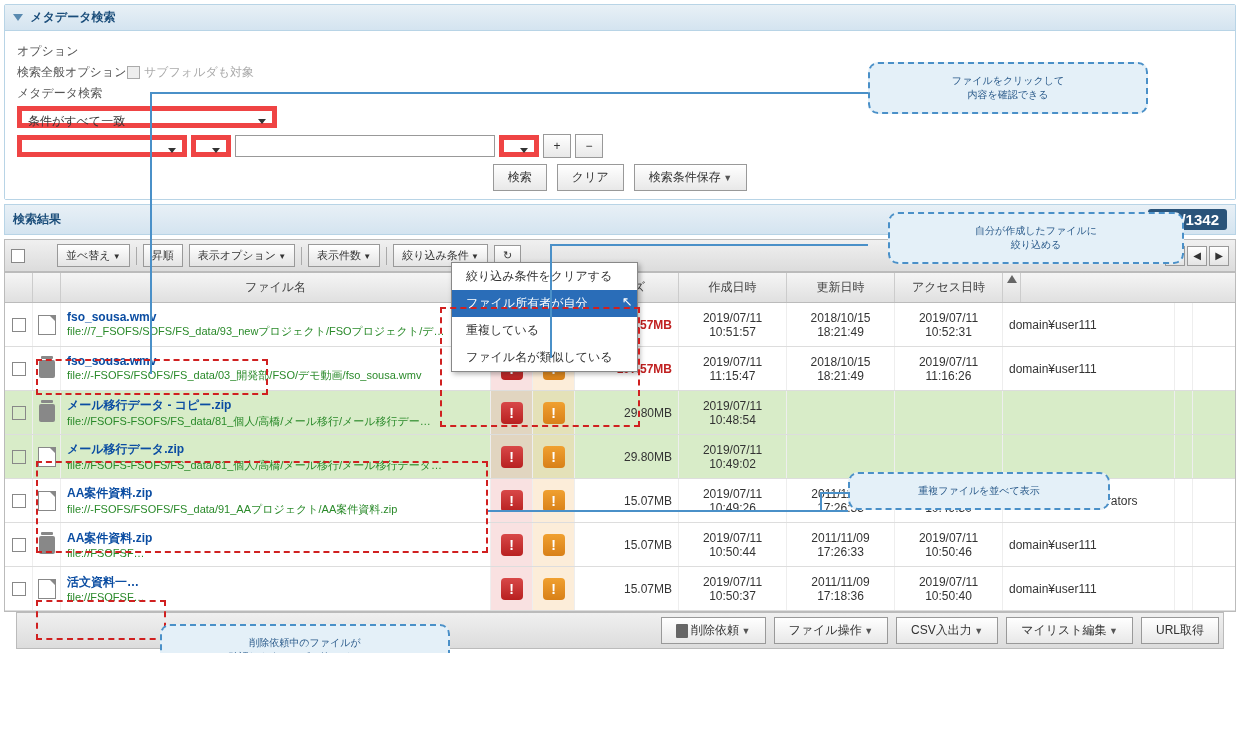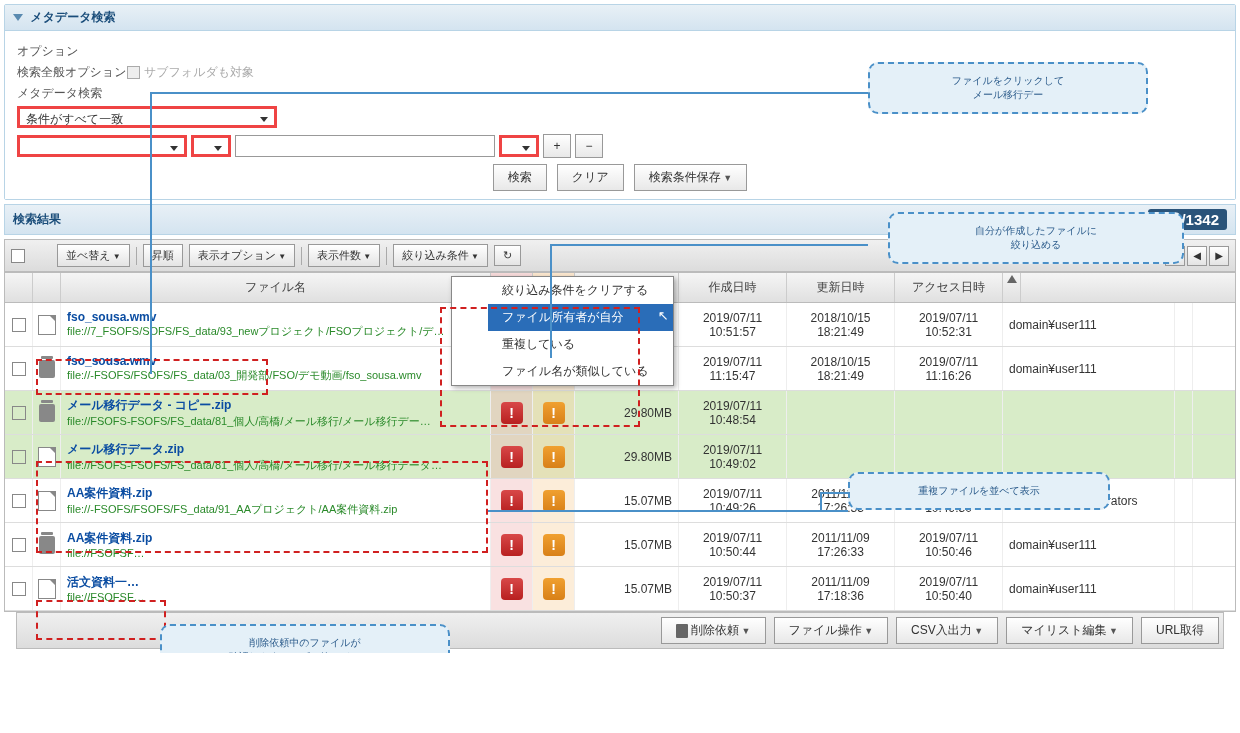--- a/index.html
+++ b/index.html
@@ -3,41 +3,41 @@
 <meta charset="utf-8">
 <style>
 * { box-sizing: border-box; margin: 0; padding: 0; }
 body { font-family: "Meiryo", "MS PGothic", sans-serif; font-size: 12px; background: #fff; color: #333; width: 1240px; }
 .panel { border: 1px solid #b8d4e6; margin: 4px; border-radius: 2px; }
 .panel-header { background: linear-gradient(#e8f0f6, #d4e4f0); padding: 4px 8px; font-weight: bold; color: #1a4d7a; border-bottom: 1px solid #b8d4e6; }
 .triangle { display: inline-block; width: 0; height: 0; border-left: 5px solid transparent; border-right: 5px solid transparent; border-top: 7px solid #5a8ab0; margin-right: 4px; vertical-align: middle; }
 .panel-body { padding: 8px 12px; background: #fff; }
 .field-row { margin: 4px 0; display: flex; align-items: center; }
 .field-label { width: 110px; color: #555; }
-.select-box { background: #fff; border: 3px solid #ef4444; padding: 2px 20px 2px 6px; min-width: 130px; position: relative; display: inline-block; height: 22px; line-height: 16px; }
+.select-box { background: #fff; border: 5px solid #ef4444; padding: 2px 20px 2px 6px; min-width: 130px; position: relative; display: inline-block; height: 22px; line-height: 16px; }
 .select-box::after { content: ""; position: absolute; right: 6px; top: 8px; border-left: 4px solid transparent; border-right: 4px solid transparent; border-top: 5px solid #333; }
 .checkbox-dis { display:inline-block; width:13px; height:13px; border:1px solid #aaa; background:#eee; vertical-align:middle; margin-right:4px;}
 .gray-text { color: #aaa; }
 .criteria-row { display: flex; gap: 4px; align-items: center; margin: 6px 0; }
 .criteria-row .select-box.narrow { min-width: 40px; }
 .criteria-row .input-box { border:1px solid #999; height:22px; min-width:260px; }
 .btn-sq { border:1px solid #999; background:linear-gradient(#fff,#e8e8e8); width:28px; height:24px; text-align:center; line-height:22px; cursor:pointer; }
 .btn-row { display:flex; gap:10px; justify-content:center; margin-top:6px; }
 .btn { border:1px solid #999; background:linear-gradient(#fff,#e8e8e8); padding:4px 14px; cursor:pointer; }
 .btn.dd::after { content:" ▼"; font-size:9px; color:#555; }
 .results-header { background: linear-gradient(#e8f0f6, #d4e4f0); padding:4px 8px; font-weight:bold; color:#1a4d7a; border:1px solid #b8d4e6; margin:4px; display:flex; justify-content:space-between; align-items:center; }
 .counter-badge { background:#2a547a; color:#fff; padding:2px 8px; border-radius:3px; font-size:15px; }
 .toolbar { background:linear-gradient(#f0f0f0,#dcdcdc); border:1px solid #bbb; margin:0 4px; padding:4px 6px; display:flex; gap:6px; align-items:center; position:relative; }
 .toolbar .chk { width:14px; height:14px; border:1px solid #888; background:#fff; }
 .tb-btn { border:1px solid #999; background:linear-gradient(#fff,#e4e4e4); padding:3px 8px; cursor:pointer; font-size:11px; }
 .tb-btn.dd::after{ content:" ▼"; font-size:8px; }
 .sep { width:1px; height:18px; background:#aaa; }
 .nav-btns { margin-left:auto; display:flex; gap:2px;}
 .nav-btn { border:1px solid #999; background:linear-gradient(#fff,#e4e4e4); width:20px; height:20px; text-align:center; line-height:18px; font-size:10px; }
-.dropdown-menu { position:absolute; top:36px; left:446px; background:#fff; border:1px solid #888; box-shadow:2px 2px 5px rgba(0,0,0,0.3); z-index:10; min-width:170px;padding-left:36px; }
+.dropdown-menu { position:absolute; top:22px; left:446px; background:#fff; border:1px solid #888; box-shadow:2px 2px 5px rgba(0,0,0,0.3); z-index:10; min-width:170px; }
 .dropdown-menu .mi { padding:5px 24px 5px 14px; cursor:pointer; position:relative; }
 .dropdown-menu .mi.sel { background:#2a6db8; color:#fff; }
 .cursor-icon { position:absolute; right:4px; top:4px; font-size:13px; }
 .table-wrap { margin:0 4px; border:1px solid #bbb; position:relative; }
 .thead { display:flex; background:linear-gradient(#f5f5f5,#e0e0e0); border-bottom:1px solid #bbb; }
 .th { border-right:1px solid #ccc; padding:6px 4px; text-align:center; color:#444; }
 .col-chk{width:28px;} .col-ico{width:28px;} .col-name{width:430px;} .col-st1{width:42px; background:linear-gradient(#f8dcdc,#f0c4c4);} .col-st2{width:42px; background:linear-gradient(#fce8d0,#f8d4a8);} .col-size{width:104px;} .col-date{width:108px;} .col-owner{width:172px;} .col-sb{width:18px;}
 .tr { display:flex; border-bottom:1px solid #ddd; min-height:44px; align-items:stretch; }
 .td { border-right:1px solid #eee; padding:4px 6px; display:flex; flex-direction:column; justify-content:center; }
 .td.center{align-items:center;}
@@ -398,21 +398,21 @@
 <div class="footer-bar">
   <div class="btn dd"><span class="ico-del"></span><span>削除依頼</span></div>
   <div class="btn dd">ファイル操作</div>
   <div class="btn dd">CSV入出力</div>
   <div class="btn dd">マイリスト編集</div>
   <div class="btn">URL取得</div>
 </div>
 
 <div class="callout" style="top:58px; left:868px; width:280px;">
   <div>ファイルをクリックして</div>
-      <div>メール移行デー</div>
+      <div>内容を確認できる</div>
 </div>
 <div class="callout" style="top:208px; left:888px; width:296px;">
   <div>自分が作成したファイルに</div>
       <div>絞り込める</div>
 </div>
 <div class="callout" style="top:468px; left:848px; width:262px;">
   <div>重複ファイルを並べて表示</div>
 </div>
 <div class="callout" style="top:620px; left:160px; width:290px;">
   <div>削除依頼中のファイルが</div>

